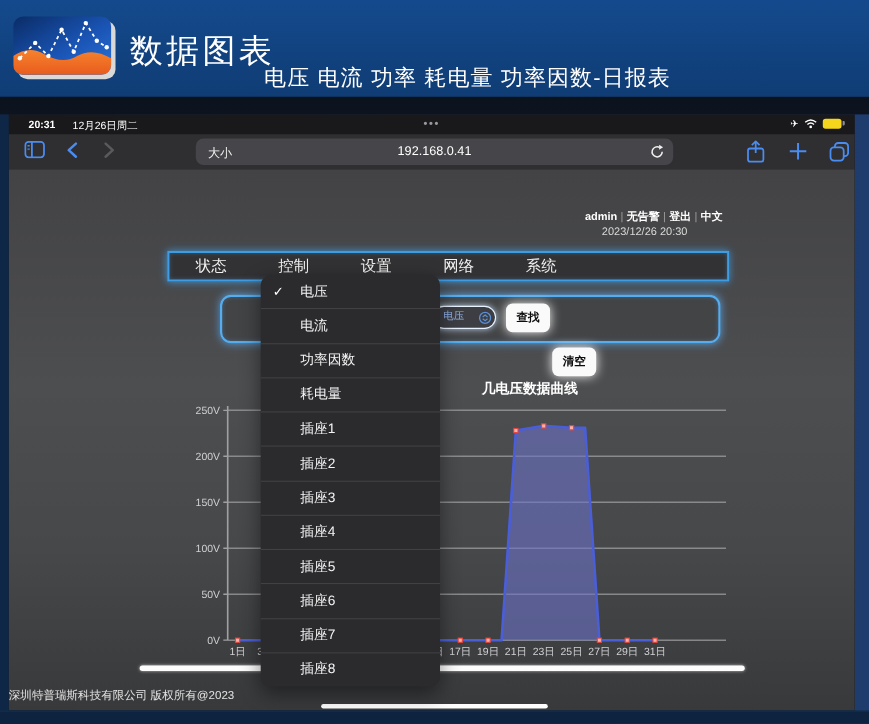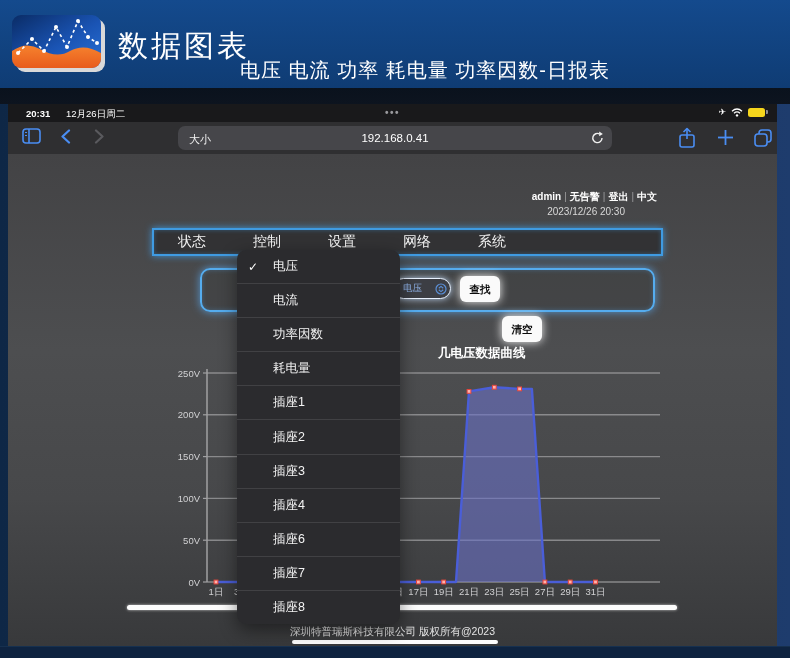--- a/index.html
+++ b/index.html
@@ -67,21 +67,21 @@
   .btn { position:absolute; top:122px; width:40px; height:26px; background:#fafafa; border-radius:6px;
          box-shadow:0 0 10px rgba(255,255,255,.95); color:#0c0c0c; font-size:10.5px; font-weight:bold;
          text-align:center; line-height:26px; }
   .btn-find { left:452px; } .btn-clear { left:494px;margin-top:40px; }
 
   .chart-title { position:absolute; left:387px; top:191px; color:#fff; font-size:12.5px; font-weight:bold;margin-left:43px; }
   .chart-wrap { position:absolute; left:170px; top:210px; width:500px; height:240px; }
 
   .hr-bar { position:absolute; left:119px; top:451px; width:550px; height:5px; background:#fcfcfc;
             border-radius:3px; box-shadow:0 0 3px rgba(255,255,255,.7); }
-  .footer { position:absolute; left:0; right:0; top:471px; text-align:center; color:#e4e4e4; font-size:10.5px; }
+  .footer { position:absolute; left:0; right:0; top:471px; color:#e4e4e4; font-size:10.5px; }
   .home-indicator { position:absolute; left:284px; top:486px; width:206px; height:4px;
                     background:#fdfdfd; border-radius:2.5px; }
 
   
   .dropdown { position:absolute; left:229px; top:96px; width:163px; height:374px; background:#2b2b2e;
               border-radius:9px; box-shadow:0 6px 18px rgba(0,0,0,.45); z-index:20; overflow:hidden;
               display:flex; flex-direction:column; }
   .dd-item { flex:1; position:relative; color:#f4f4f4; font-size:12.5px; display:flex; align-items:center;
              padding-left:36px; border-top:1px solid #414144; cursor:default; }
   .dd-item:first-child { border-top:none; }
@@ -316,20 +316,23 @@
           <div class="dd-item">
             <span>插座2</span>
           </div>
           <div class="dd-item">
             <span>插座3</span>
           </div>
           <div class="dd-item">
             <span>插座4</span>
           </div>
           <div class="dd-item">
+            <span>插座5</span>
+          </div>
+          <div class="dd-item">
             <span>插座6</span>
           </div>
           <div class="dd-item">
             <span>插座7</span>
           </div>
           <div class="dd-item">
             <span>插座8</span>
           </div>
         </div>
 

